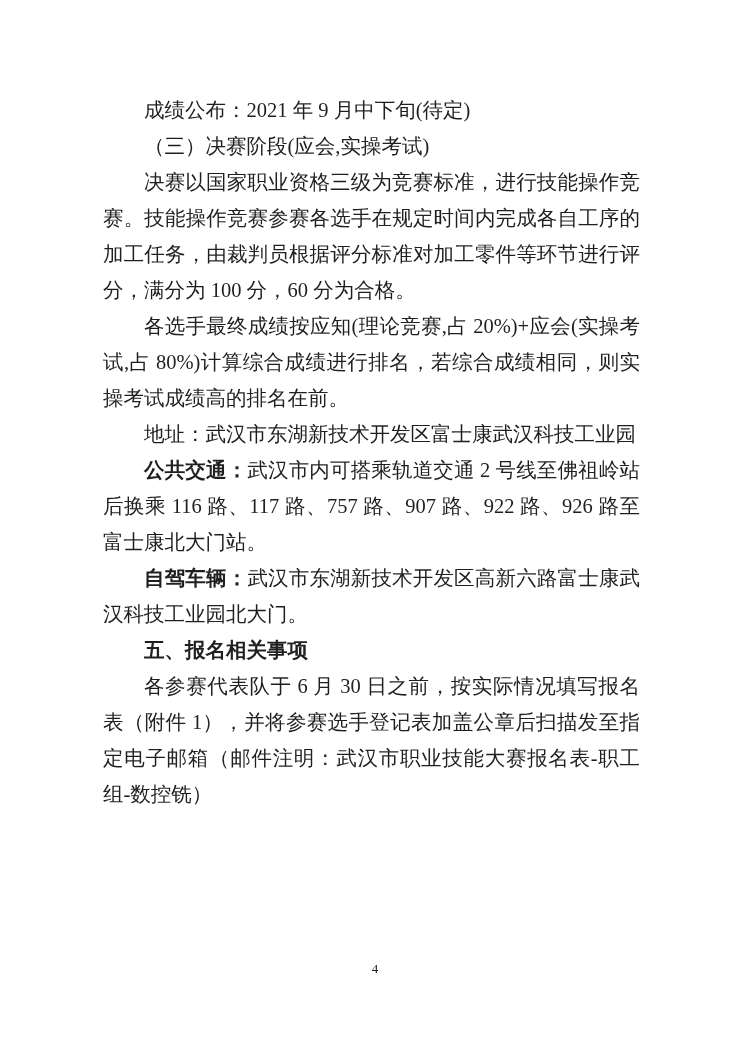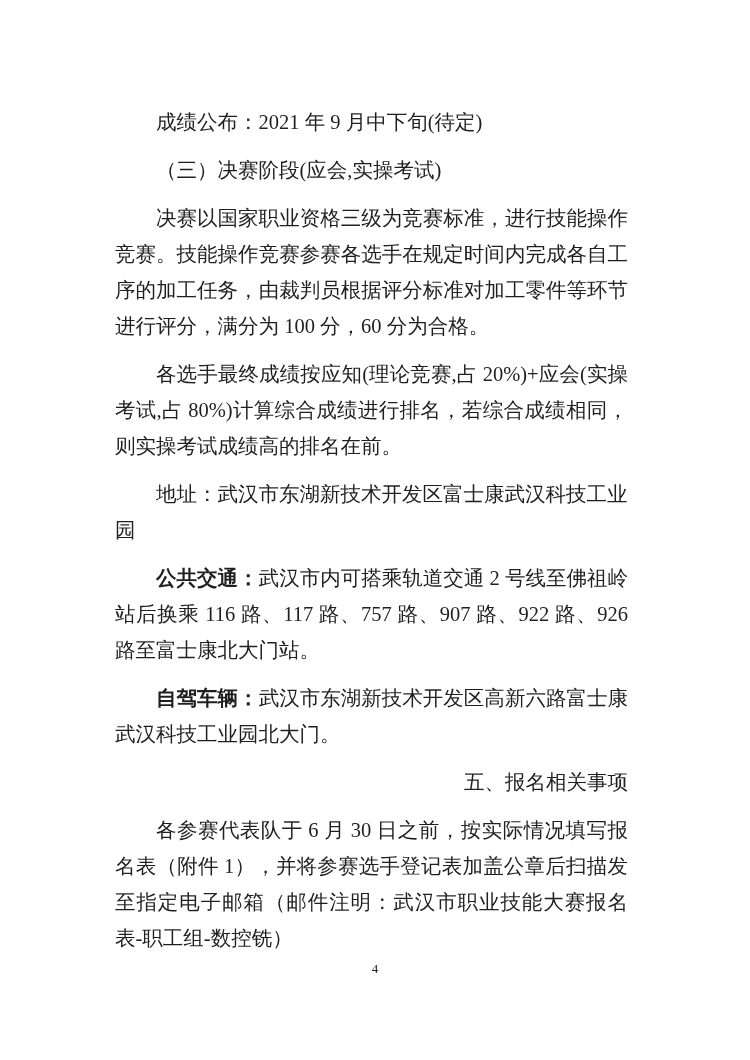--- a/index.html
+++ b/index.html
@@ -20,31 +20,31 @@
     position: absolute;
     left: 103px;
     top: 92px;
     width: 537px;
     font-size: 20.5px;
     line-height: 36px;
     text-align: justify;
     text-justify: inter-ideograph;
   }
   .content p {
-    margin: 12px;
+    margin: 0;
     padding: 0;
     text-indent: 2em;
   }
   .content p.no-justify {
     text-align: left;
   }
   .heading-black {
     font-family: "Liberation Sans", "DejaVu Sans", sans-serif;
-    font-weight: 400;
-    text-align: right;
+    font-weight: 700;
+    text-align: left;
   }
   .lead-label {
     font-family: Liberation Sans, sans-serif;
     font-weight: 700;
   }
   .page-number {
     position: absolute;
     top: 960px;
     left: 0;
     width: 100%;

